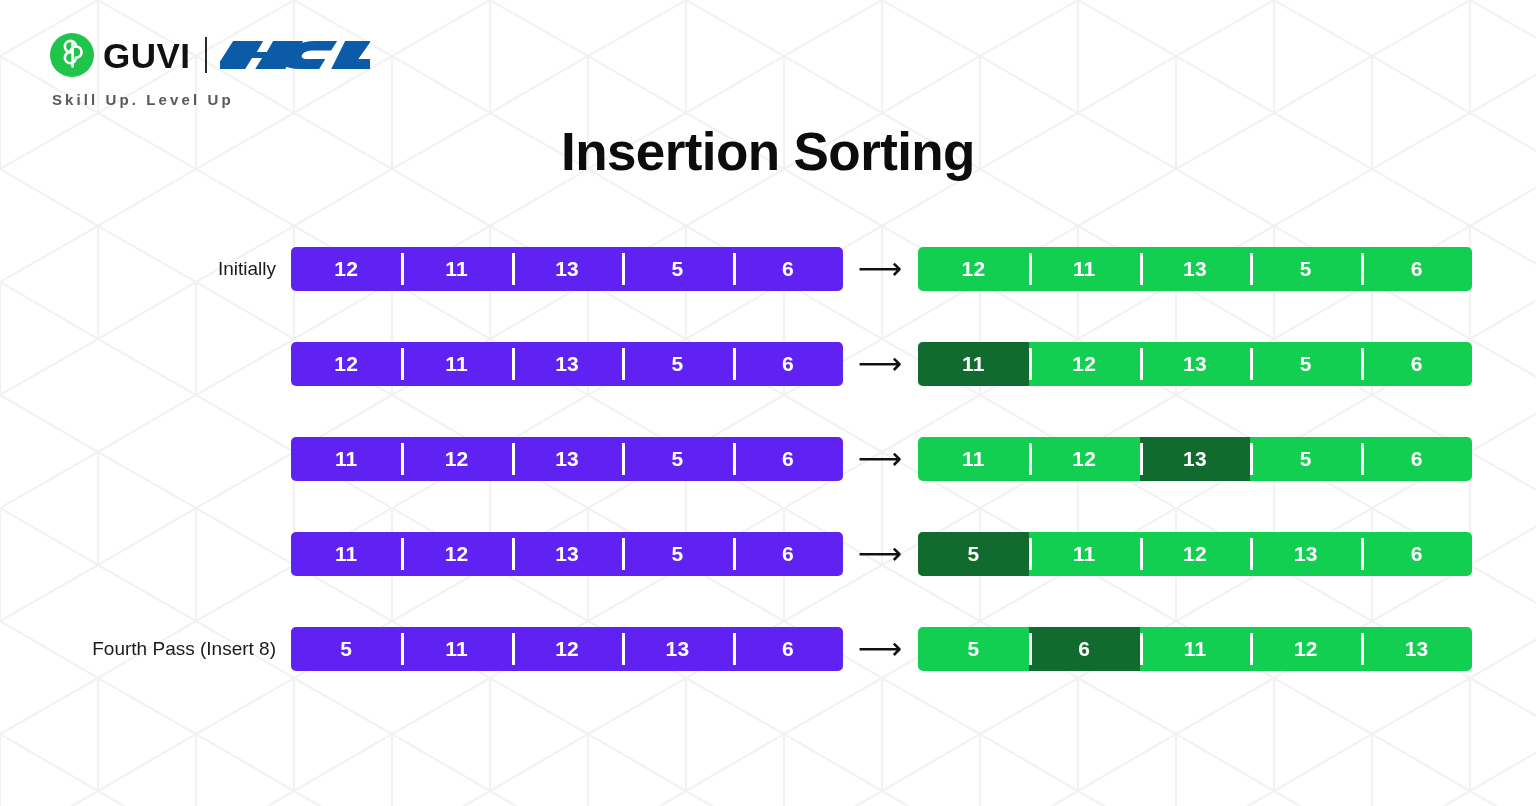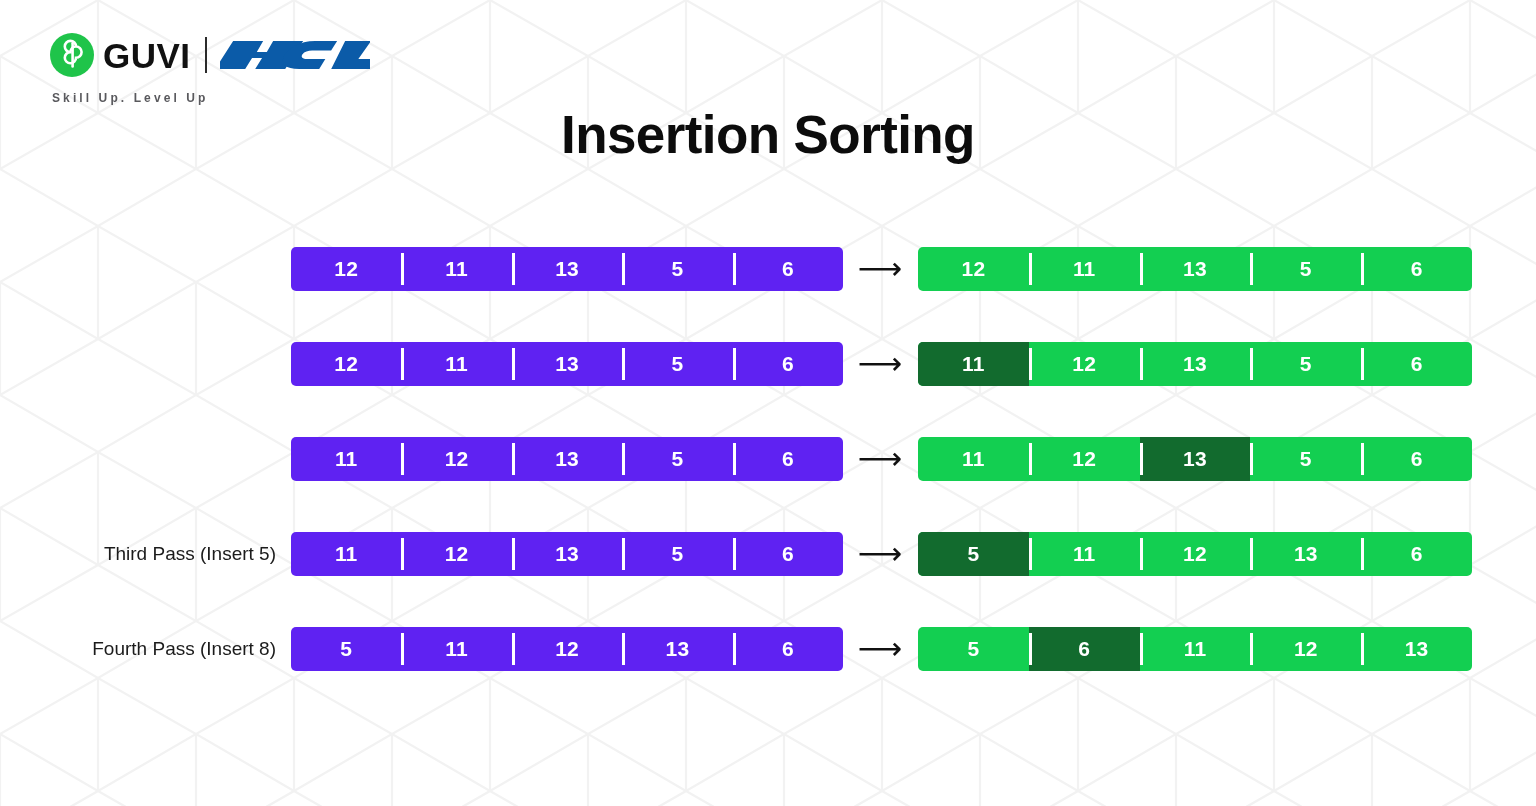--- a/index.html
+++ b/index.html
@@ -62,31 +62,31 @@
   .brand-sep {
     width: 2px;
     height: 36px;
     background: #2b2b2b;
     margin: 0 13px 0 14px;
   }
   .hcl-mark { height: 36px; width: 150px; flex: 0 0 150px; }
   .tagline {
     margin-top: 11px;
     margin-left: 2px;
-    font-size: 12px;
+    font-size: 15px;
     font-weight: bold;
     letter-spacing: 3.1px;
     color: #59595d;
     white-space: nowrap;
   }
 
   
   .page-title {
     position: absolute;
-    top: 104px;
+    top: 121px;
     left: 0;
     width: 1536px;
     text-align: center;
     font-size: 53px;
     font-weight: bold;
     letter-spacing: -0.6px;
     color: #0c0c0c;
   }
 
   
@@ -210,20 +210,21 @@
       </svg>
     </div>
 
     <div class="tagline">Skill Up. Level Up</div>
   </div>
 
   <h1 class="page-title">Insertion Sorting</h1>
 
   <div class="rows" id="rows">
       <div class="row">
+        <div class="row-label">Initially</div>
         <div class="bar bar-left">
           <div class="cell">12</div>
           <div class="cell">11</div>
           <div class="cell">13</div>
           <div class="cell">5</div>
           <div class="cell">6</div>
         </div>
         <div class="arrow">⟶</div>
         <div class="bar bar-right">
           <div class="cell">12</div>
@@ -261,21 +262,20 @@
         <div class="arrow">⟶</div>
         <div class="bar bar-right">
           <div class="cell">11</div>
           <div class="cell">12</div>
           <div class="cell highlight">13</div>
           <div class="cell">5</div>
           <div class="cell">6</div>
         </div>
       </div>
       <div class="row">
-        <div class="row-label">Third Pass (Insert 5)</div>
         <div class="bar bar-left">
           <div class="cell">11</div>
           <div class="cell">12</div>
           <div class="cell">13</div>
           <div class="cell">5</div>
           <div class="cell">6</div>
         </div>
         <div class="arrow">⟶</div>
         <div class="bar bar-right">
           <div class="cell highlight">5</div>

